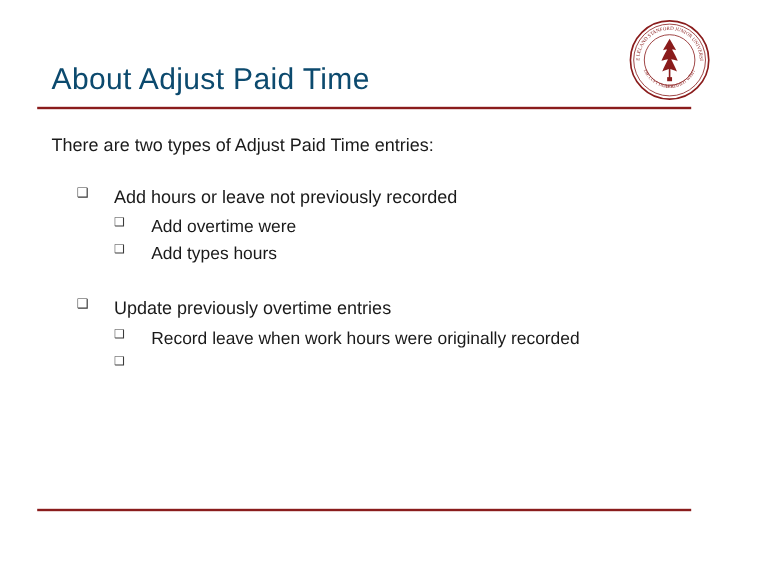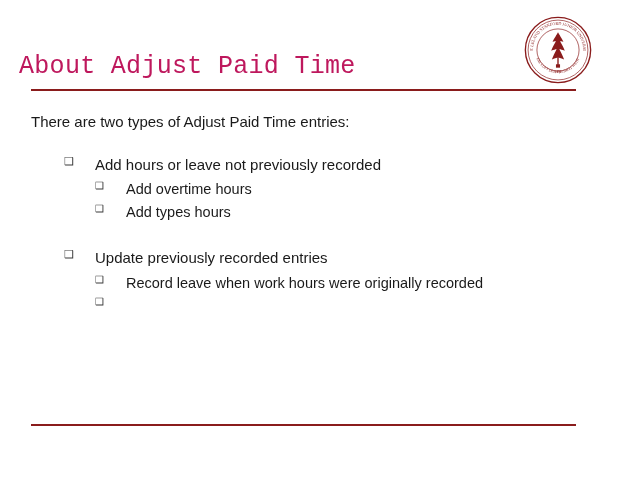--- a/index.html
+++ b/index.html
@@ -31,27 +31,26 @@
     position: absolute;
     right: 48px;
     top: 16px;
     width: 68px;
     height: 68px;
   }
 
   
   .title {
     position: absolute;
-    left: 19px;
+    left: 43px;
     top: 52px;
     font-size: 25px;
-    color: #be185d;
+    color: #0c4a6e;
     letter-spacing: 0.3px;
     white-space: nowrap;
-    font-family: Liberation Mono, monospace;
   }
 
   
   .rule-top {
     position: absolute;
     left: 31px;
     top: 89px;
     width: 545px;
     height: 2px;
     background: #8a1c1c;
@@ -70,21 +69,21 @@
   
   .body {
     position: absolute;
     left: 31px;
     top: 112px;
     width: 560px;
   }
   .intro {
     font-size: 15px;
     color: #1a1a1a;
-    margin: 0 0 22px 0;
+    margin: 0 0 22px 12px;
     line-height: 1.3;
   }
 
   ul.lv1 {
     list-style: none;
     margin: 0;
     padding: 0;
   }
   ul.lv1 > li.item1 {
     position: relative;
@@ -161,34 +160,34 @@
     <div class="body">
       <p class="intro">There are two types of Adjust Paid Time entries:</p>
 
       <ul class="lv1">
         <li class="item1">
           <span class="bullet1">❑</span>
           <span>Add hours or leave not previously recorded</span>
           <ul class="lv2">
             <li class="item2">
               <span class="bullet2">❑</span>
-              <span>Add overtime hours</span>
+              <span>Add overtime were</span>
             </li>
             <li class="item2">
               <span class="bullet2">❑</span>
               <span>Add types hours</span>
             </li>
           </ul>
         </li>
 
         <li class="group-gap"></li>
 
         <li class="item1">
           <span class="bullet1">❑</span>
-          <span>Update previously recorded entries</span>
+          <span>Update previously overtime entries</span>
           <ul class="lv2">
             <li class="item2">
               <span class="bullet2">❑</span>
               <span class="nowrap">Record leave when work hours were originally recorded</span>
             </li>
             <li class="item2">
               <span class="bullet2">❑</span>
             </li>
           </ul>
         </li>

